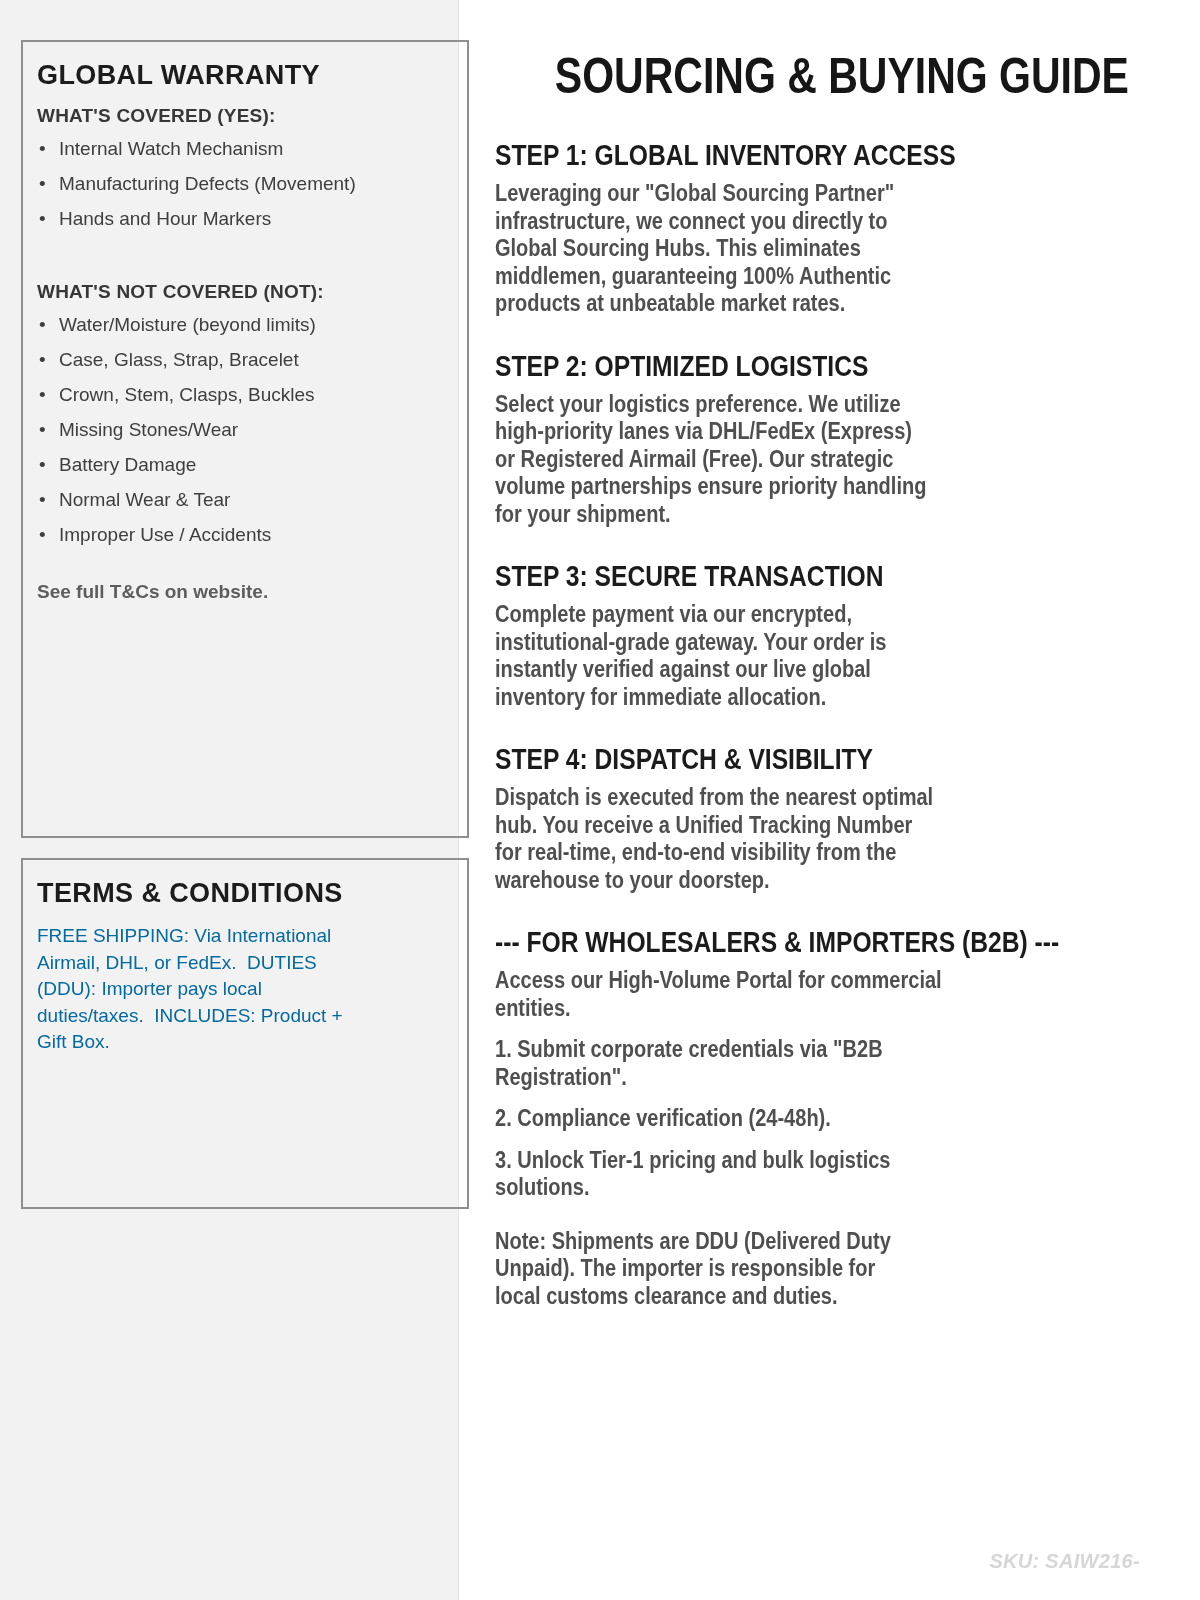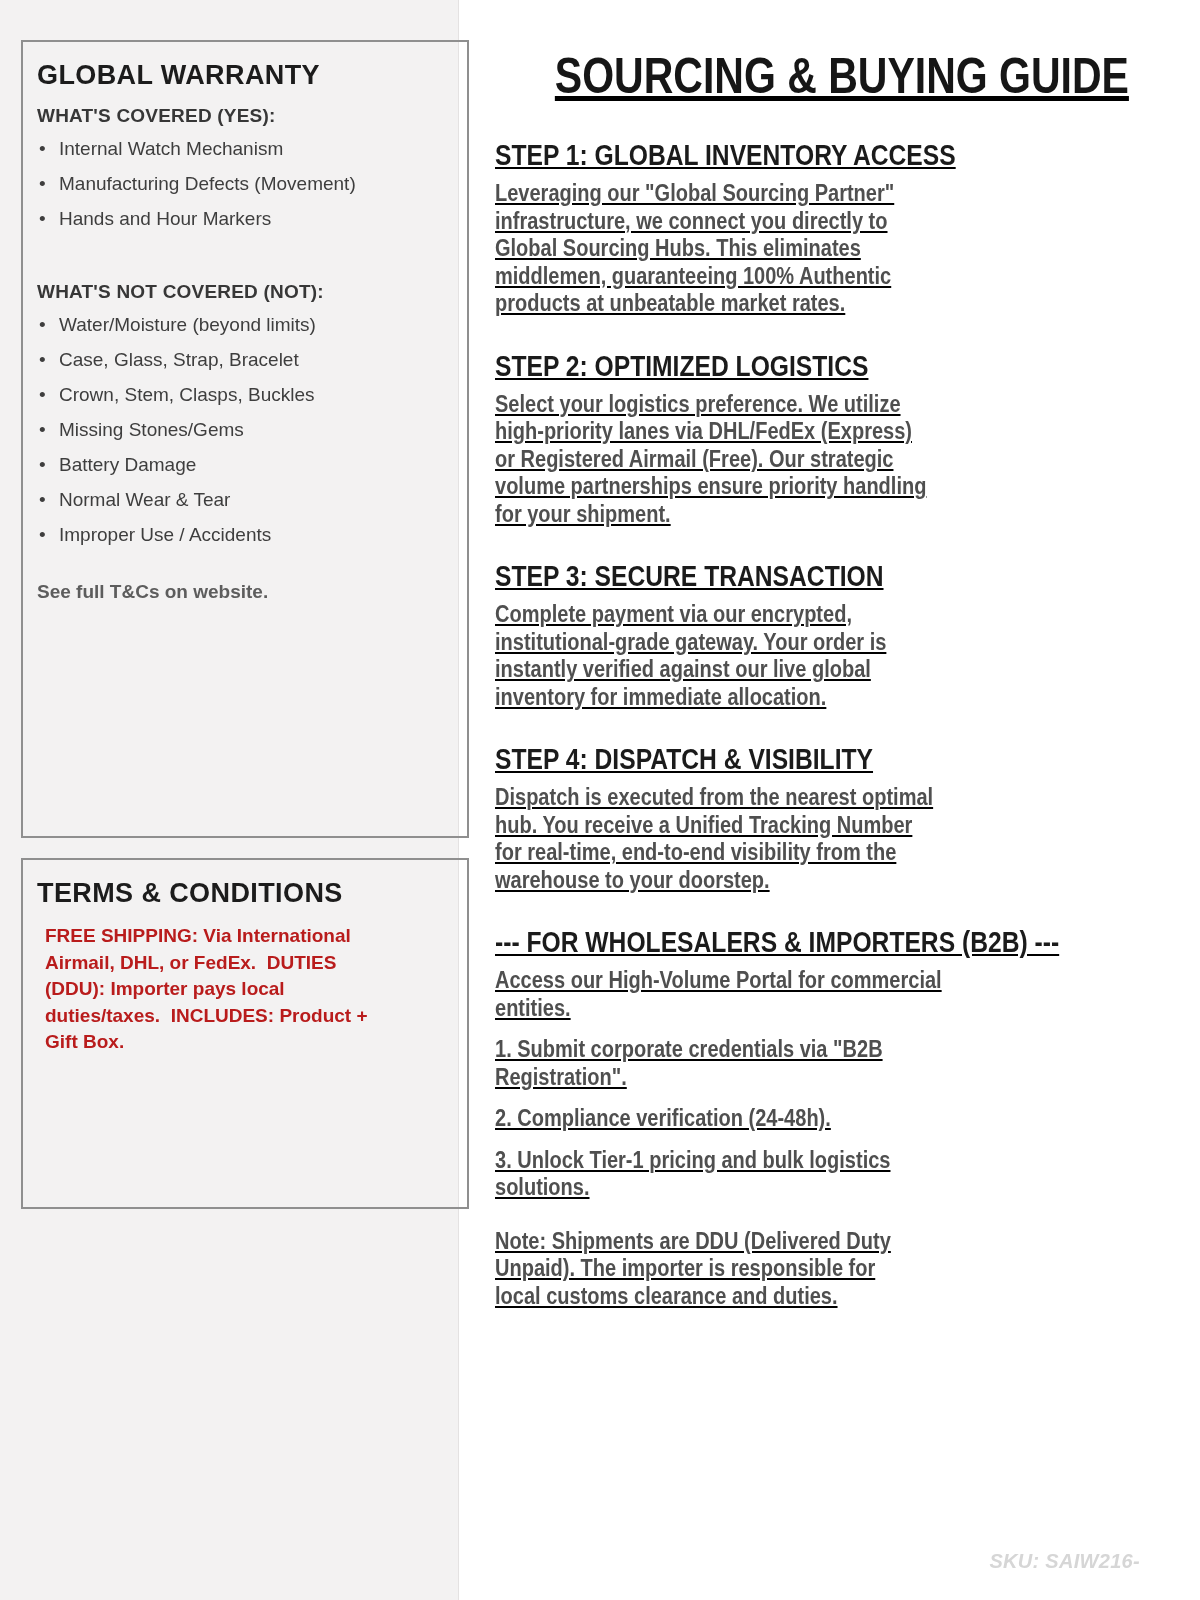--- a/index.html
+++ b/index.html
@@ -16,27 +16,27 @@
   .box-contact{top:1230px;height:248px;}
 
   .side-title{margin:2px 0 14px 0;font-size:27px;font-weight:bold;color:#1c1c1c;letter-spacing:.4px;}
   .side-subhead{margin:12px 0 12px 0;font-size:19px;font-weight:bold;color:#373737;letter-spacing:.2px;}
   .side-subhead.second{margin-top:52px;}
   .side-list{list-style:none;margin:0;padding:0;}
   .side-list li{position:relative;padding-left:22px;margin-bottom:15px;
                 font-size:19px;font-weight:normal;color:#3e3e3e;line-height:20px;}
   .side-list li::before{content:"•";position:absolute;left:2px;top:0;color:#3e3e3e;}
   .side-note{margin-top:36px;font-size:19px;font-weight:bold;color:#5d5d5d;}
-  .side-para{margin:4px 0 0 8px;font-size:19px;font-weight:bold;color:#b91c1c;
+  .side-para{margin:4px 0 0 0;font-size:19px;font-weight:normal;color:#0369a1;
              line-height:26.5px;white-space:pre-wrap;}
   .contact-line{margin:0 0 20px 0;font-size:19px;font-weight:bold;color:#3c3c3c;line-height:20px;}
 
   
   .main{position:absolute;left:459px;top:0;width:741px;box-sizing:border-box;
-        padding:50px 40px 0 36px;text-decoration:underline;}
+        padding:50px 40px 0 36px;}
   .main-title{margin:0 0 38px 0;text-align:center;font-size:50px;line-height:52px;
               font-weight:bold;color:#161616;transform:scaleX(.82);transform-origin:center top;
               white-space:nowrap;}
   .step-heading{margin:0 0 9px 0;font-size:29px;line-height:31px;font-weight:bold;color:#1b1b1b;
                 transform:scaleX(.85);transform-origin:left top;white-space:nowrap;}
   .step-body{margin:0 0 33px 0;font-size:23px;line-height:27.5px;font-weight:bold;color:#4f4f4f;
              transform:scaleX(.87);transform-origin:left top;white-space:pre-wrap;}
   .b2b-para{margin:0 0 14px 0;font-size:23px;line-height:27.5px;font-weight:bold;color:#4f4f4f;
             transform:scaleX(.87);transform-origin:left top;white-space:pre-wrap;}
   .b2b-note{margin-top:26px;}
@@ -57,21 +57,21 @@
       <ul class="side-list">
         <li>Internal Watch Mechanism</li>
         <li>Manufacturing Defects (Movement)</li>
         <li>Hands and Hour Markers</li>
       </ul>
       <h3 class="side-subhead second">WHAT'S NOT COVERED (NOT):</h3>
       <ul class="side-list">
         <li>Water/Moisture (beyond limits)</li>
         <li>Case, Glass, Strap, Bracelet</li>
         <li>Crown, Stem, Clasps, Buckles</li>
-        <li>Missing Stones/Gems</li>
+        <li>Missing Stones/Wear</li>
         <li>Battery Damage</li>
         <li>Normal Wear &amp; Tear</li>
         <li>Improper Use / Accidents</li>
       </ul>
       <p class="side-note">See full T&amp;Cs on website.</p>
     </section>
 
     <section class="side-box box-terms">
       <h2 class="side-title">TERMS &amp; CONDITIONS</h2>
       <p class="side-para">FREE SHIPPING: Via International

